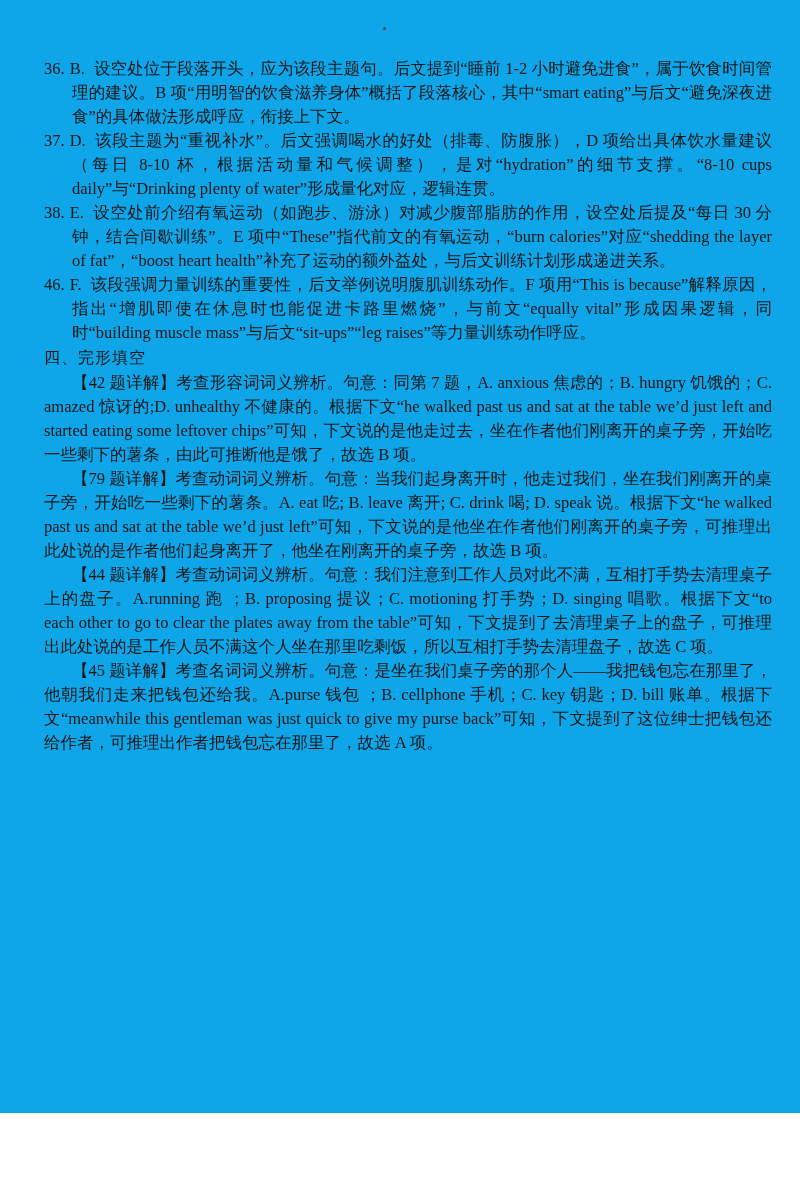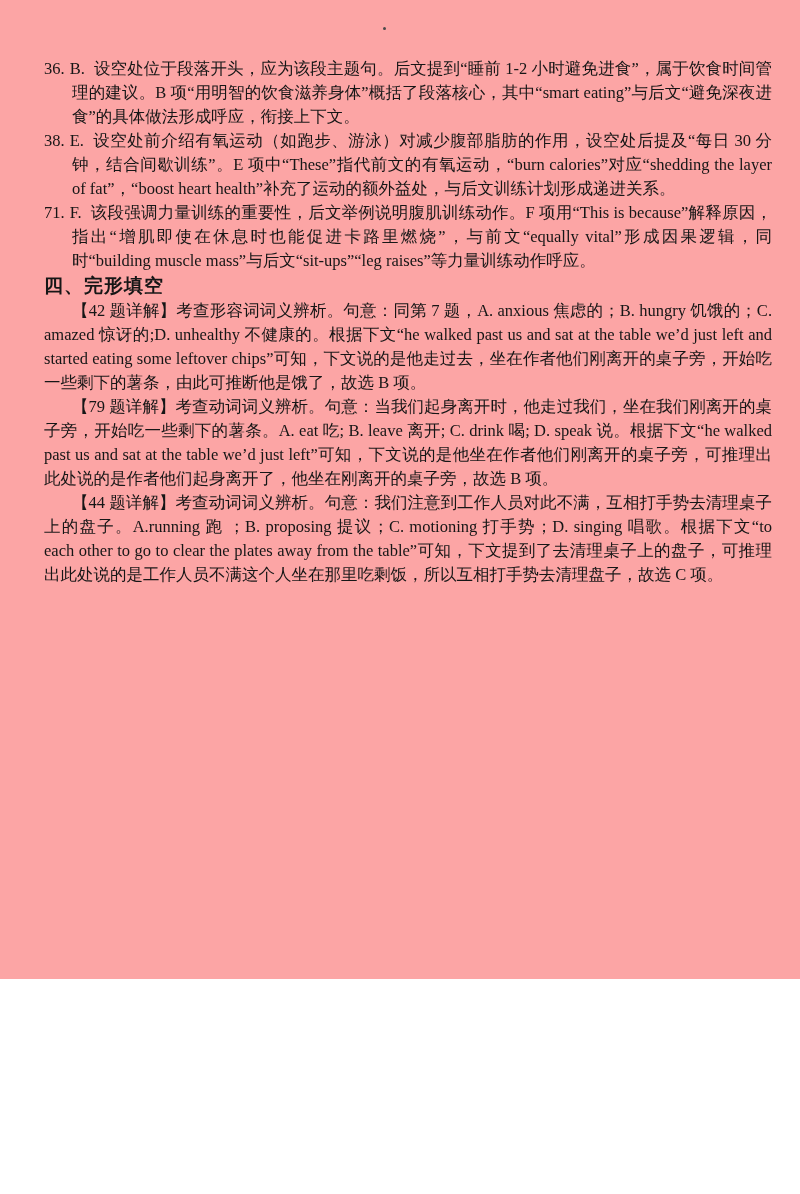--- a/index.html
+++ b/index.html
@@ -1,39 +1,39 @@
 <!DOCTYPE html>
 <html><head>
 <meta charset="utf-8">
 <style>
   * { margin: 0; padding: 0; box-sizing: border-box; }
   html, body { width: 800px; height: 1194px; background: #ffffff; }
   .sheet {
     position: relative;
-    width: 800px; height: 979px;
-    background: #fca5a5;
+    width: 800px; height: 1113px;
+    background: #0ea5e9;
     color: #161616;
     font-family: "Liberation Serif", "DejaVu Serif", serif;
     overflow: hidden;
   }
   .content {
     position: absolute;
     left: 44px; top: 57px; width: 728px;
     font-size: 16.5px;
     line-height: 24px;
     text-align: justify;
   }
   .ans-item { padding-left: 28px; text-indent: -28px; }
   .num { margin-right: 5px; }
   .letter { margin-right: 9px; }
   .section-title {
     font-family: "Liberation Sans", "DejaVu Sans", sans-serif;
-    font-size: 19px;
+    font-size: 16px;
     line-height: 26px;
-    font-weight: 700;
+    font-weight: 400;
     letter-spacing: 1px;
   }
   .para { text-indent: 28px; }
   .footer {
     position: absolute;
     left: 0; top: 1148px; width: 800px;
     text-align: center;
     font-size: 11px;
     font-weight: 700;
     letter-spacing: 0.5px;
@@ -50,36 +50,38 @@
 </head>
 <body>
 
 <div class="sheet">
   <div class="speck"></div>
 
   <div class="content">
 
     <p class="ans-item"><span class="num">36.</span><span class="letter">B.</span><span>设空处位于段落开头，应为该段主题句。后文提到“睡前 1-2 小时避免进食”，属于饮食时间管理的建议。B 项“用明智的饮食滋养身体”概括了段落核心，其中“smart eating”与后文“避免深夜进食”的具体做法形成呼应，衔接上下文。</span></p>
 
+    <p class="ans-item"><span class="num">37.</span><span class="letter">D.</span><span>该段主题为“重视补水”。后文强调喝水的好处（排毒、防腹胀），D 项给出具体饮水量建议（每日 8-10 杯，根据活动量和气候调整），是对“hydration”的细节支撑。“8-10 cups daily”与“Drinking plenty of water”形成量化对应，逻辑连贯。</span></p>
 
     <p class="ans-item"><span class="num">38.</span><span class="letter">E.</span><span>设空处前介绍有氧运动（如跑步、游泳）对减少腹部脂肪的作用，设空处后提及“每日 30 分钟，结合间歇训练”。E 项中“These”指代前文的有氧运动，“burn calories”对应“shedding the layer of fat”，“boost heart health”补充了运动的额外益处，与后文训练计划形成递进关系。</span></p>
 
-    <p class="ans-item"><span class="num">71.</span><span class="letter">F.</span><span>该段强调力量训练的重要性，后文举例说明腹肌训练动作。F 项用“This is because”解释原因，指出“增肌即使在休息时也能促进卡路里燃烧”，与前文“equally vital”形成因果逻辑，同时“building muscle mass”与后文“sit-ups”“leg raises”等力量训练动作呼应。</span></p>
+    <p class="ans-item"><span class="num">46.</span><span class="letter">F.</span><span>该段强调力量训练的重要性，后文举例说明腹肌训练动作。F 项用“This is because”解释原因，指出“增肌即使在休息时也能促进卡路里燃烧”，与前文“equally vital”形成因果逻辑，同时“building muscle mass”与后文“sit-ups”“leg raises”等力量训练动作呼应。</span></p>
 
 
     <h2 class="section-title">四、完形填空</h2>
 
 
 
     <p class="para"><span>【42 题详解】</span><span>考查形容词词义辨析。句意：同第 7 题，A. anxious 焦虑的；B. hungry 饥饿的；C. amazed 惊讶的;D. unhealthy 不健康的。根据下文“he walked past us and sat at the table we’d just left and started eating some leftover chips”可知，下文说的是他走过去，坐在作者他们刚离开的桌子旁，开始吃一些剩下的薯条，由此可推断他是饿了，故选 B 项。</span></p>
 
     <p class="para"><span>【79 题详解】</span><span>考查动词词义辨析。句意：当我们起身离开时，他走过我们，坐在我们刚离开的桌子旁，开始吃一些剩下的薯条。A. eat 吃; B. leave 离开; C. drink 喝; D. speak 说。根据下文“he walked past us and sat at the table we’d just left”可知，下文说的是他坐在作者他们刚离开的桌子旁，可推理出此处说的是作者他们起身离开了，他坐在刚离开的桌子旁，故选 B 项。</span></p>
 
     <p class="para"><span>【44 题详解】</span><span>考查动词词义辨析。句意：我们注意到工作人员对此不满，互相打手势去清理桌子上的盘子。A.running 跑 ；B. proposing 提议；C. motioning 打手势；D. singing 唱歌。根据下文“to each other to go to clear the plates away from the table”可知，下文提到了去清理桌子上的盘子，可推理出此处说的是工作人员不满这个人坐在那里吃剩饭，所以互相打手势去清理盘子，故选 C 项。</span></p>
 
+    <p class="para"><span>【45 题详解】</span><span>考查名词词义辨析。句意：是坐在我们桌子旁的那个人——我把钱包忘在那里了，他朝我们走来把钱包还给我。A.purse 钱包 ；B. cellphone 手机；C. key 钥匙；D. bill 账单。根据下文“meanwhile this gentleman was just quick to give my purse back”可知，下文提到了这位绅士把钱包还给作者，可推理出作者把钱包忘在那里了，故选 A 项。</span></p>
 
 
 
   </div>
 
   <div class="footer">
     <span>七校联盟 2025 年春期期末考试高二英语答案</span><span class="gap">第 4 页</span><span class="gap">共 8 页</span>
   </div>
 </div>
 

